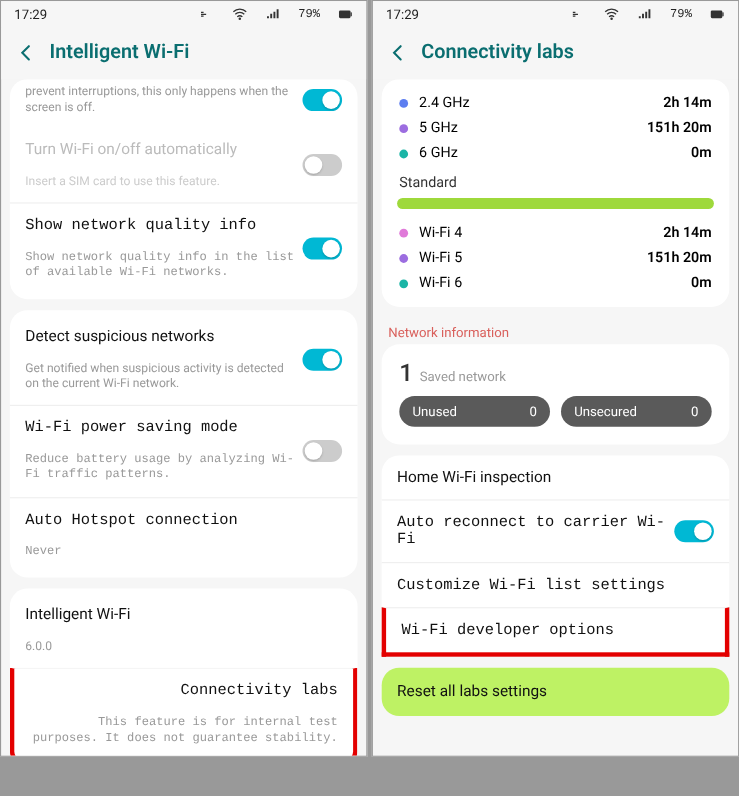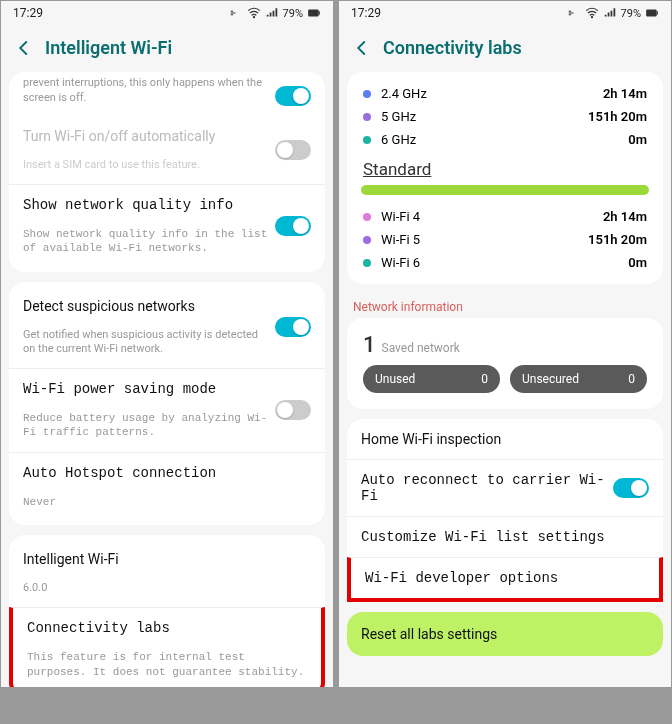--- a/index.html
+++ b/index.html
@@ -14,21 +14,21 @@
       background: #f6f6f6;
       border: 1px solid #999;
       display: flex; flex-direction: column;
       overflow: hidden;
     }
     .status-bar {
       height: 24px; display: flex; justify-content: space-between;
       align-items: center; padding: 0 12px;
       font-size: 12px; color: #222; background: #f6f6f6;
     }
-    .status-right { display: flex; align-items: center; gap: 4px; font-size: 11px; }
+    .status-right { display: flex; align-items: center; gap: 16px; font-size: 11px; font-family: Liberation Mono, monospace; }
     .app-bar {
       display: flex; align-items: center; gap: 12px;
       padding: 12px 14px 14px;
       background: #f6f6f6;
     }
     .back-icon { width: 18px; height: 18px; }
     .app-title {
       font-size: 18px; font-weight: 600; color: #0a6e70;
     }
     .content { flex: 1; overflow-y: hidden; }
@@ -55,35 +55,35 @@
       content: ""; position: absolute; width: 16px; height: 16px;
       border-radius: 50%; background: #fff; top: 2px;
       box-shadow: 0 1px 2px rgba(0,0,0,0.2);
     }
     .toggle.on { background: #00b8d4; }
     .toggle.on::after { right: 2px; }
     .toggle.off { background: #ccc; }
     .toggle.off::after { left: 2px; }
     .partial-text {
       padding: 0 14px 10px; font-size: 11px; color: #999; line-height: 1.35;
-      display: flex; justify-content: space-between; align-items: flex-end;
-    }
-    .highlight { border: 4px solid #e30000; }
+      display: flex; justify-content: space-between; align-items: center;
+    }
+    .highlight { border: 4px solid #e30000; text-align: right; }
     
     .band-row {
       display: flex; align-items: center; padding: 4px 2px;
       font-size: 13px;
     }
     .dot { width: 8px; height: 8px; border-radius: 50%; margin-right: 10px; }
     .dot.blue { background: #5d7ef0; }
     .dot.purple { background: #9c6de0; }
     .dot.teal { background: #1bb5a6; }
     .dot.pink { background: #e07ad9; }
     .band-val { margin-left: auto; font-weight: 600; }
-    .section-label { font-size: 17px; color: #333; padding: 8px 2px 6px; text-decoration: underline; }
+    .section-label { font-size: 13px; color: #333; padding: 8px 2px 6px; }
     .bar {
       height: 10px; border-radius: 5px; background: #9ed93b;
       margin-bottom: 10px;
     }
     .section-heading {
       font-size: 12px; color: #d9605c; padding: 6px 14px 4px;
     }
     .saved-row { display: flex; align-items: baseline; gap: 6px; padding: 10px 2px 8px; }
     .big-num { font-size: 22px; font-weight: 500; color: #333; }
     .saved-label { font-size: 12px; color: #999; }

